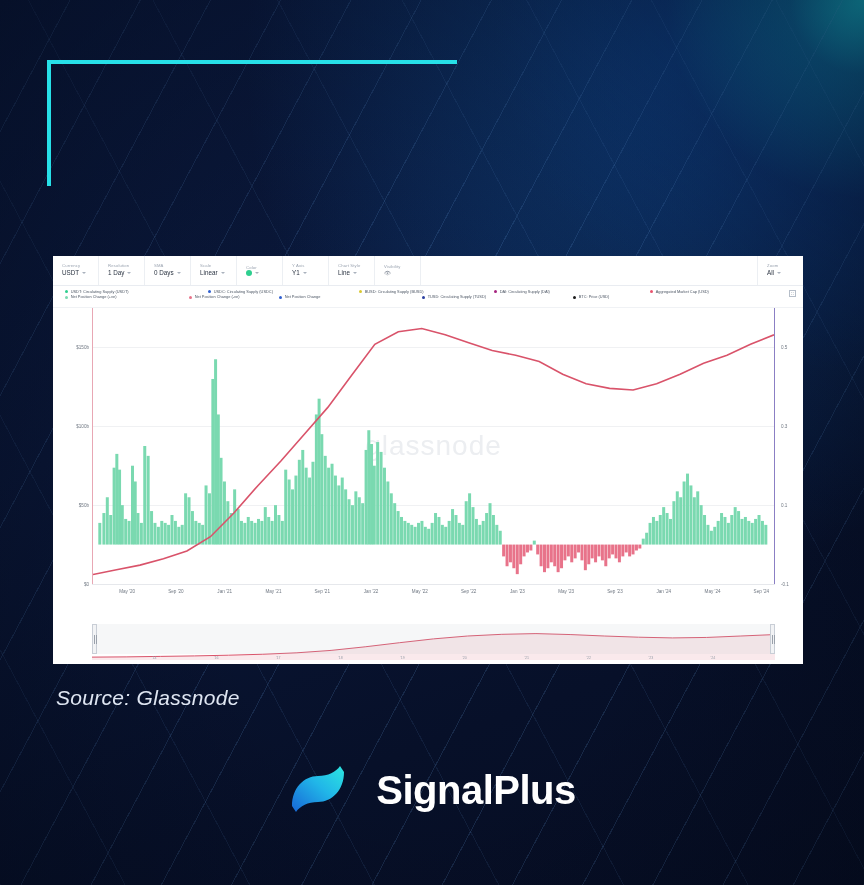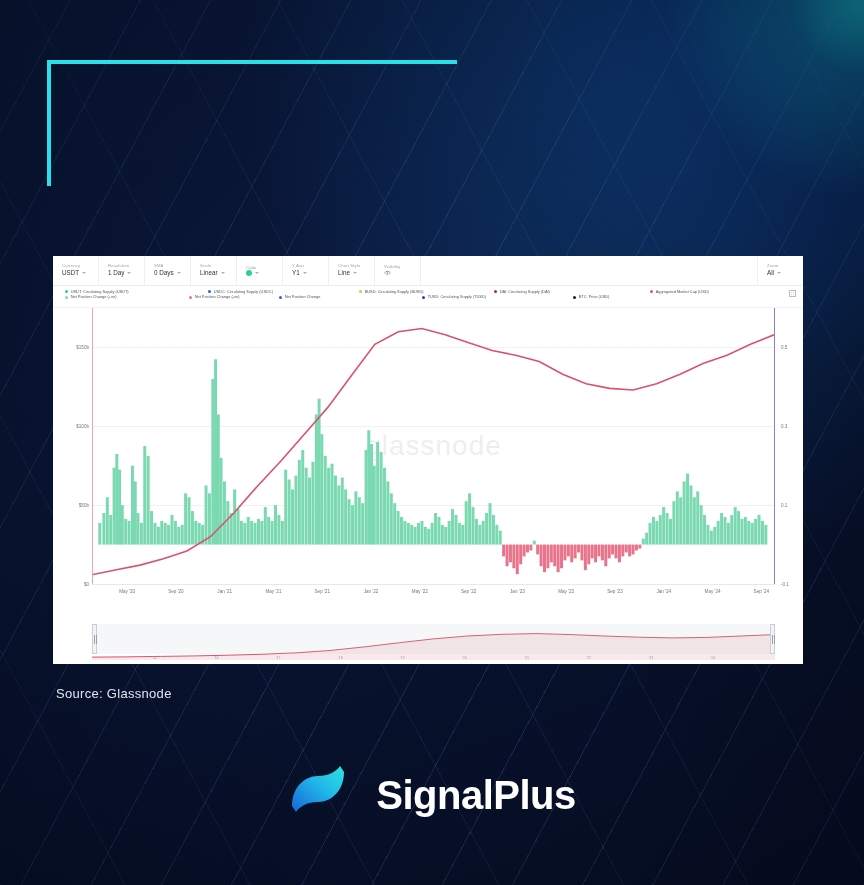--- a/index.html
+++ b/index.html
@@ -167,27 +167,27 @@
     background:rgba(190,196,205,0.14);
   }
   .navtick{
     position:absolute; bottom:0; transform:translateX(-50%);
     font-size:3.6px; color:#9aa1ab;
   }
 
   
   #source-text{
     position:absolute; left:56px; top:686px;
-    color:#dfe6f2; font-size:13px; letter-spacing:.3px;
+    color:#dfe6f2; font-size:21px; letter-spacing:.3px;font-style:italic;
   }
 
   
   #footer-logo{
     position:absolute; left:0; right:0; top:762px;
-    display:flex; align-items:flex-end; justify-content:center; gap:28px;
+    display:flex; align-items:center; justify-content:center; gap:28px;
   }
   #logo-mark{ width:60px; height:56px; }
   #logo-text{
     color:#fff; font-size:40px; font-weight:bold; letter-spacing:-.5px;
   }
 </style>
 </head>
 <body>
 
 <div id="bg-base"></div>

